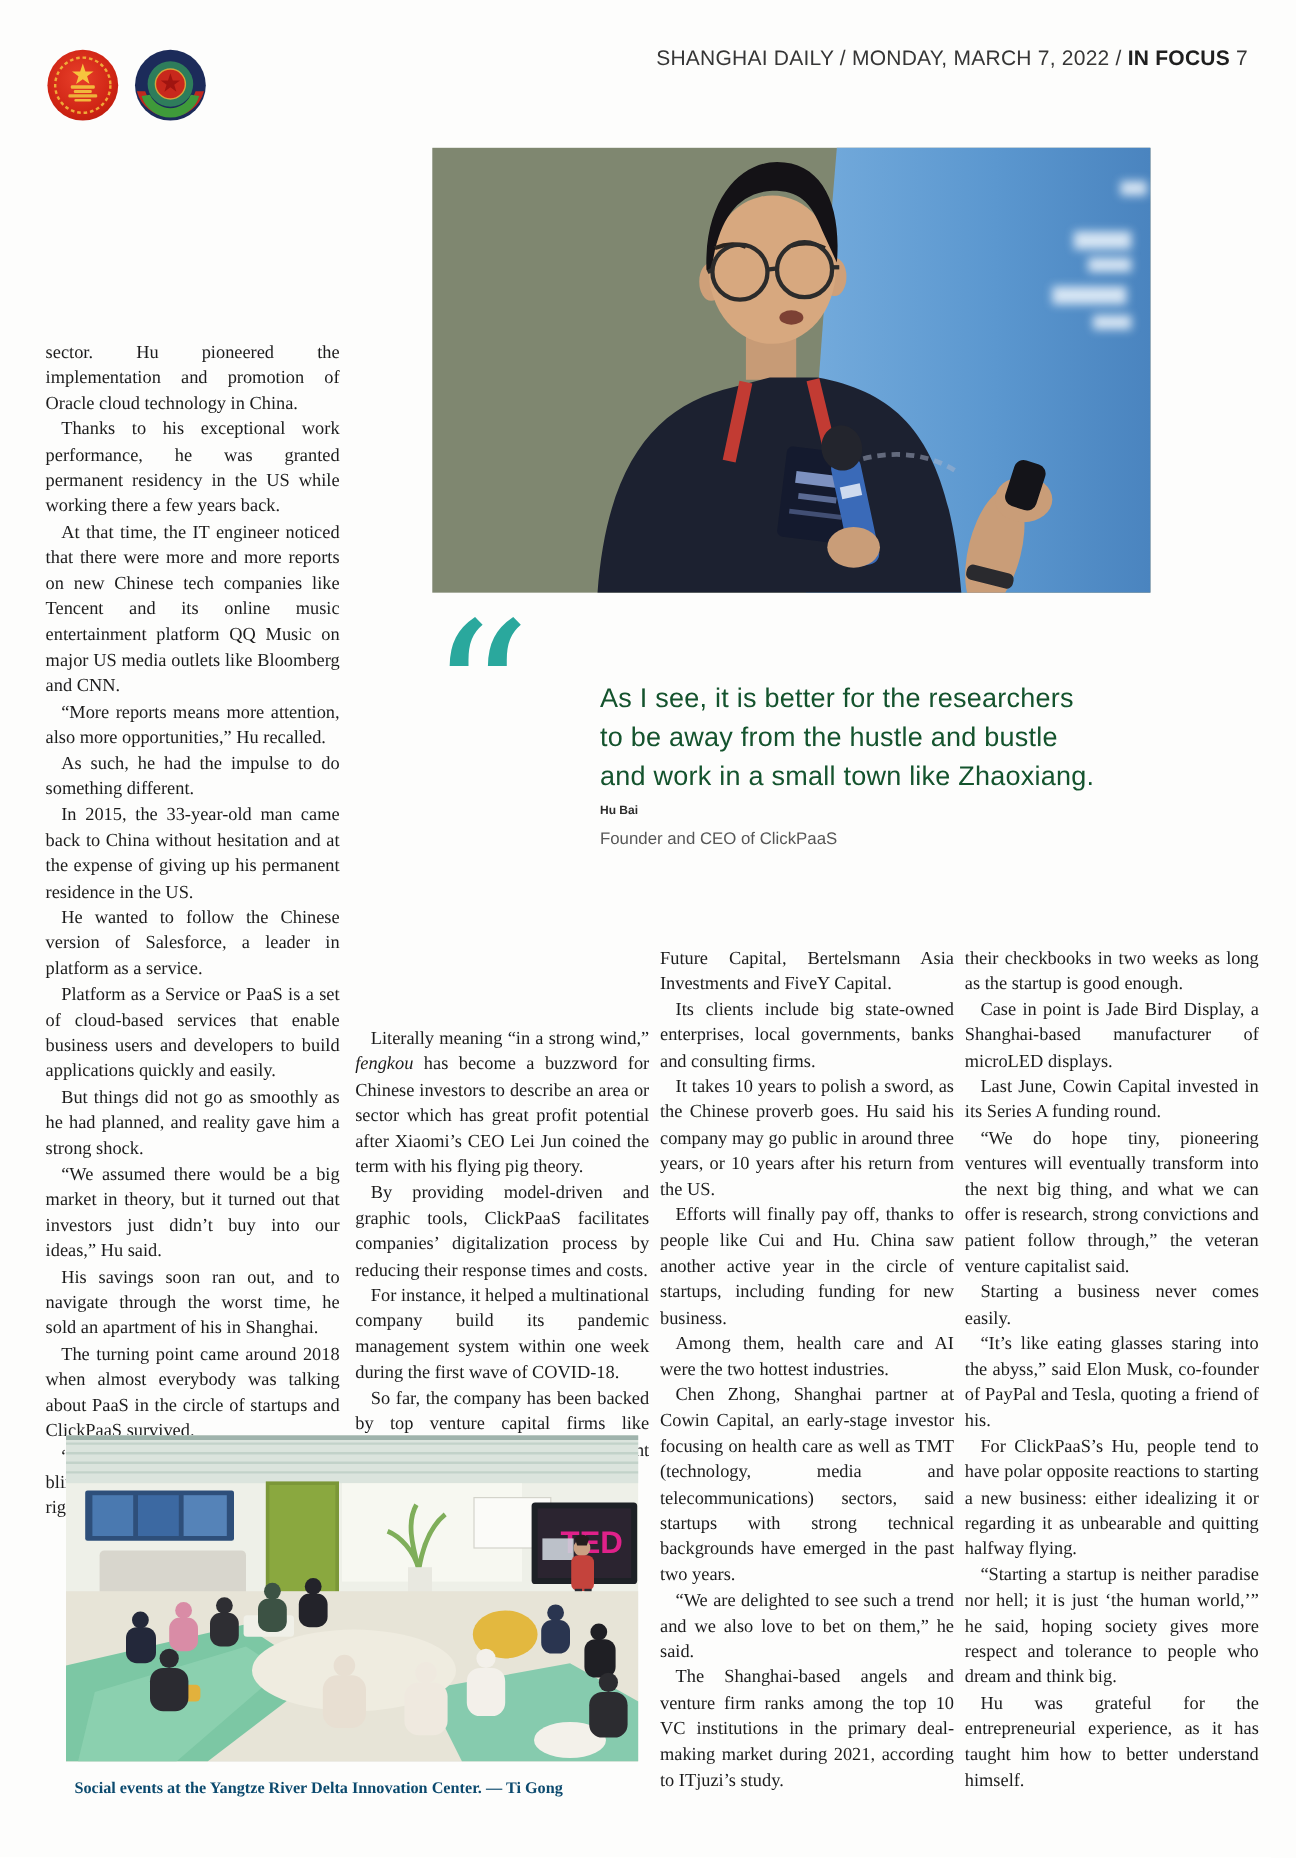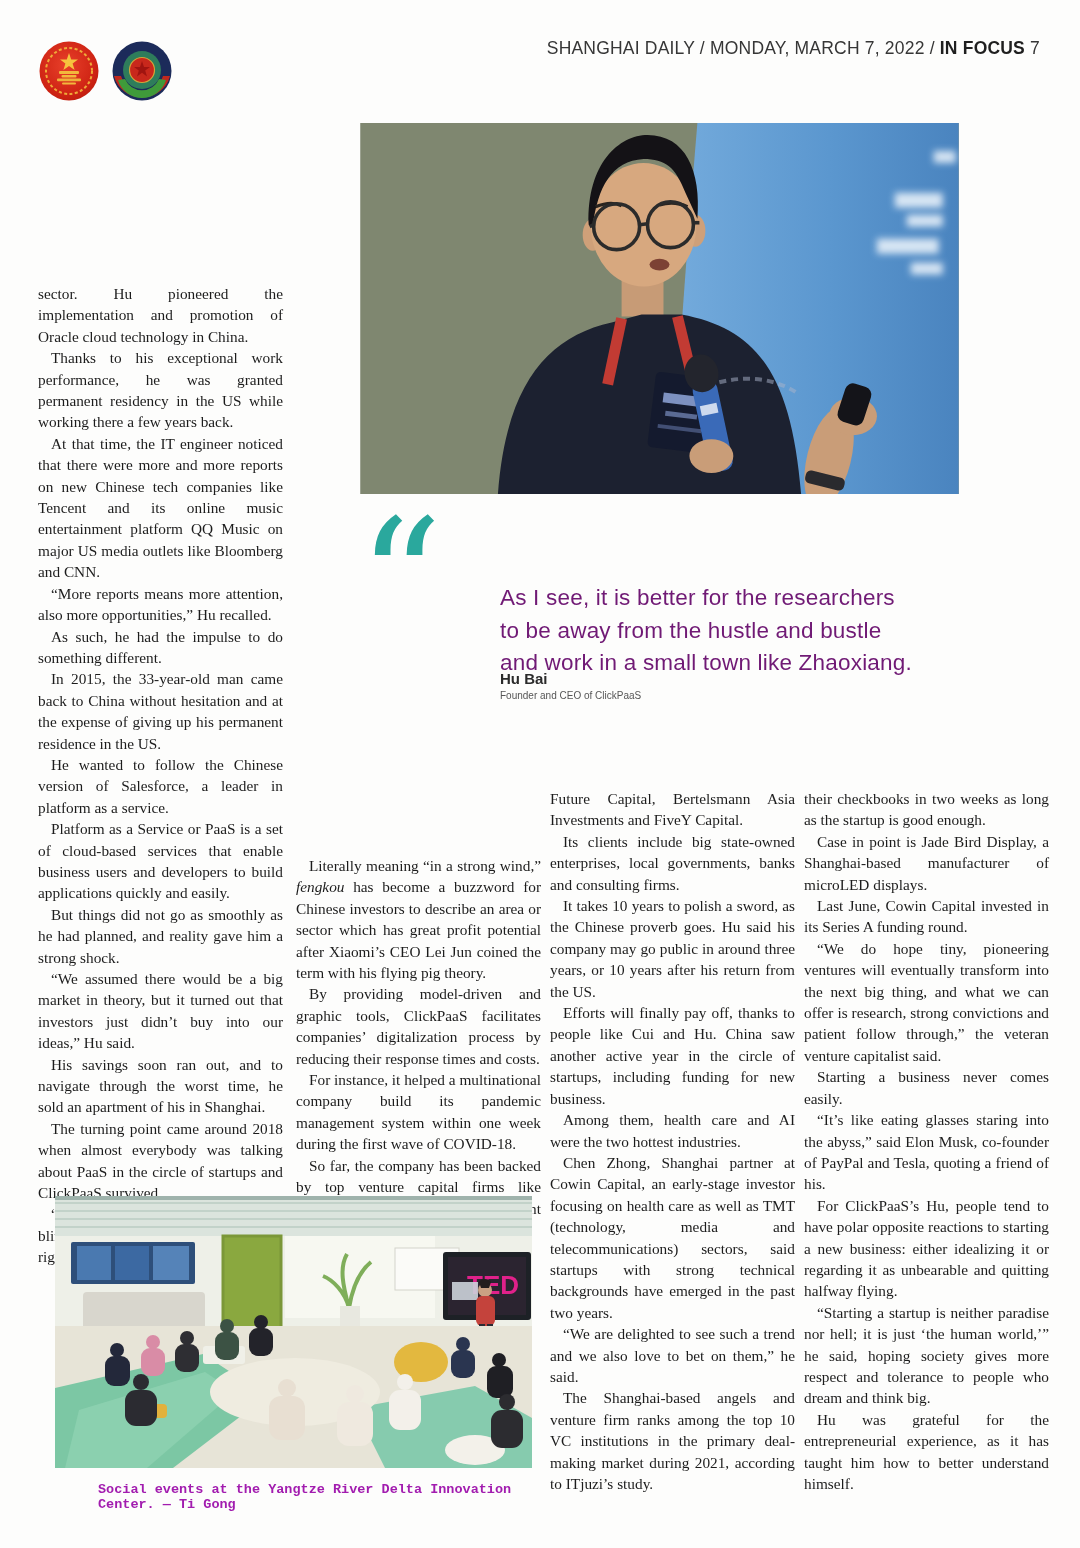--- a/index.html
+++ b/index.html
@@ -34,38 +34,38 @@
   }
   
   .quote-mark{
     position:absolute; left:358px; top:498px; height:130px; overflow:hidden;
     font-family:"DejaVu Serif", serif; font-size:165px; line-height:1;
     color:var(--accent); letter-spacing:-6px;
   }
   .quote-text{
     position:absolute; left:500px; top:566px; width:418px;
     font-family:"Liberation Sans", sans-serif; font-size:22.5px; line-height:32.5px;
-    color:#701a75; font-weight:400; letter-spacing:.2px;margin-top:16px;
+    color:#14532d; font-weight:400; letter-spacing:.2px;
   }
   .quote-author{
     position:absolute; left:500px; top:670px;
-    font-family:"Liberation Sans", sans-serif; font-size:15px; font-weight:bold; color:#2b2b2b;
+    font-family:"Liberation Sans", sans-serif; font-size:10px; font-weight:bold; color:#2b2b2b;
   }
   .quote-author-title{
     position:absolute; left:500px; top:690px;
-    font-family:"Liberation Sans", sans-serif; font-size:10px; color:#565656;text-align:right;
+    font-family:"Liberation Sans", sans-serif; font-size:14px; color:#565656;text-align:right;
   }
   
   .bottom-photo{
     position:absolute; left:55px; top:1196px; width:477px; height:272px;
     box-shadow:0 0 0 1px #e3e3e0 inset;
   }
   .photo-caption{
     position:absolute; left:62px; top:1482px; width:470px;
-    font-family:Liberation Mono, monospace; font-size:13.5px; font-weight:bold; color:#a21caf;margin-left:36px;
+    font-family:Liberation Serif, serif; font-size:13.5px; font-weight:bold; color:#0c4a6e;
   }
 </style>
 </head>
 <body>
 
 <div id="page">
 
   <div class="emblems">
     <span>
       <svg width="62" height="62" viewBox="0 0 62 62">

